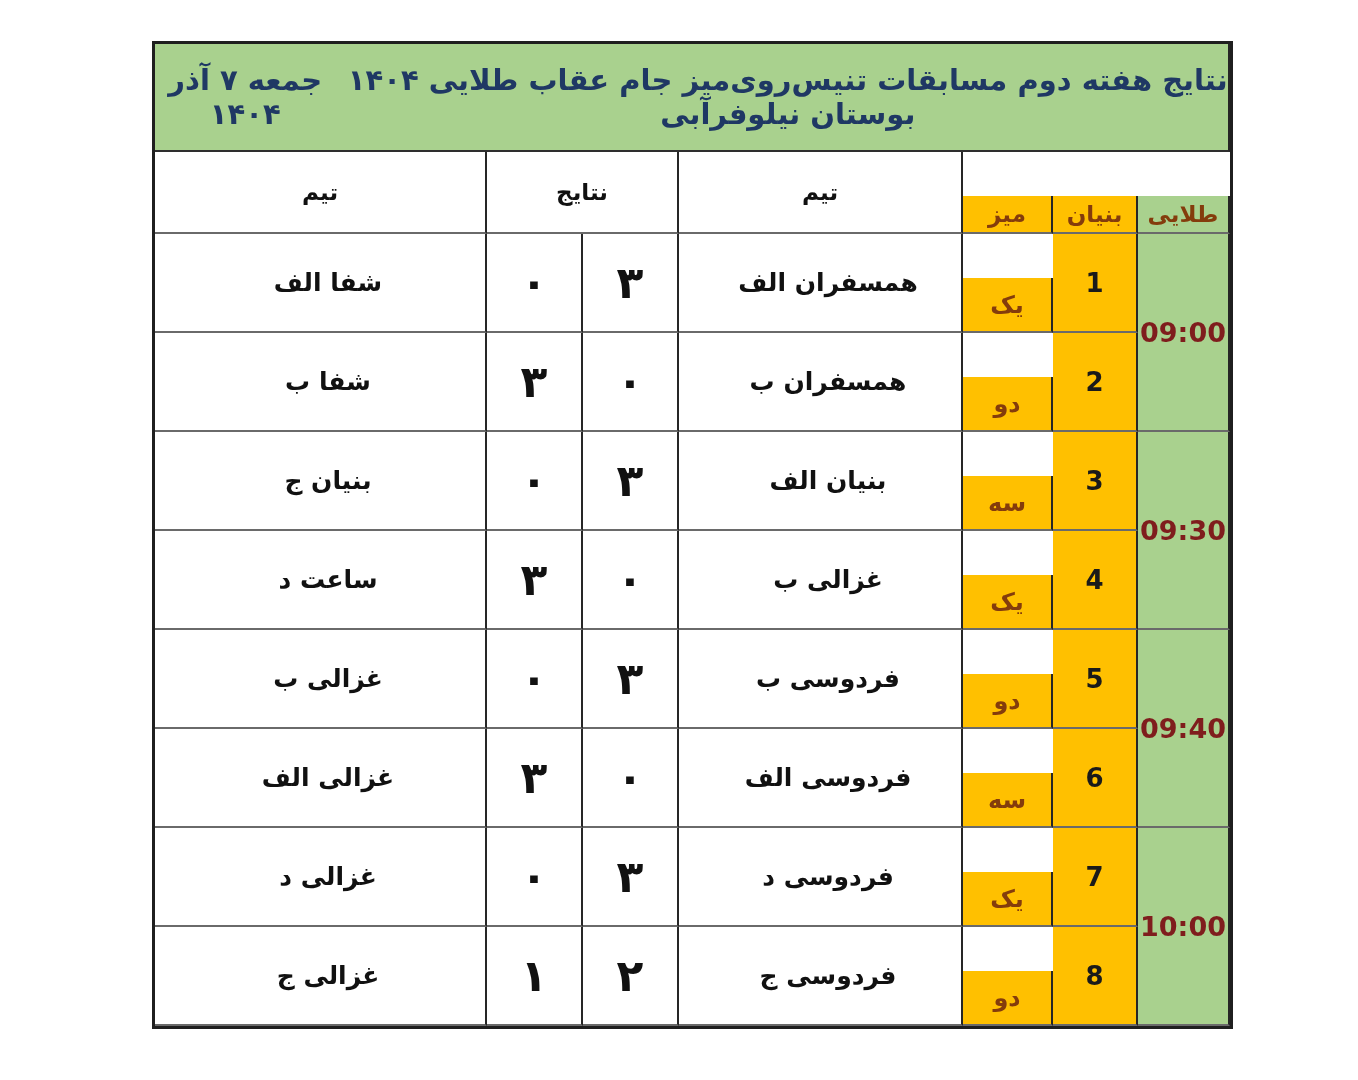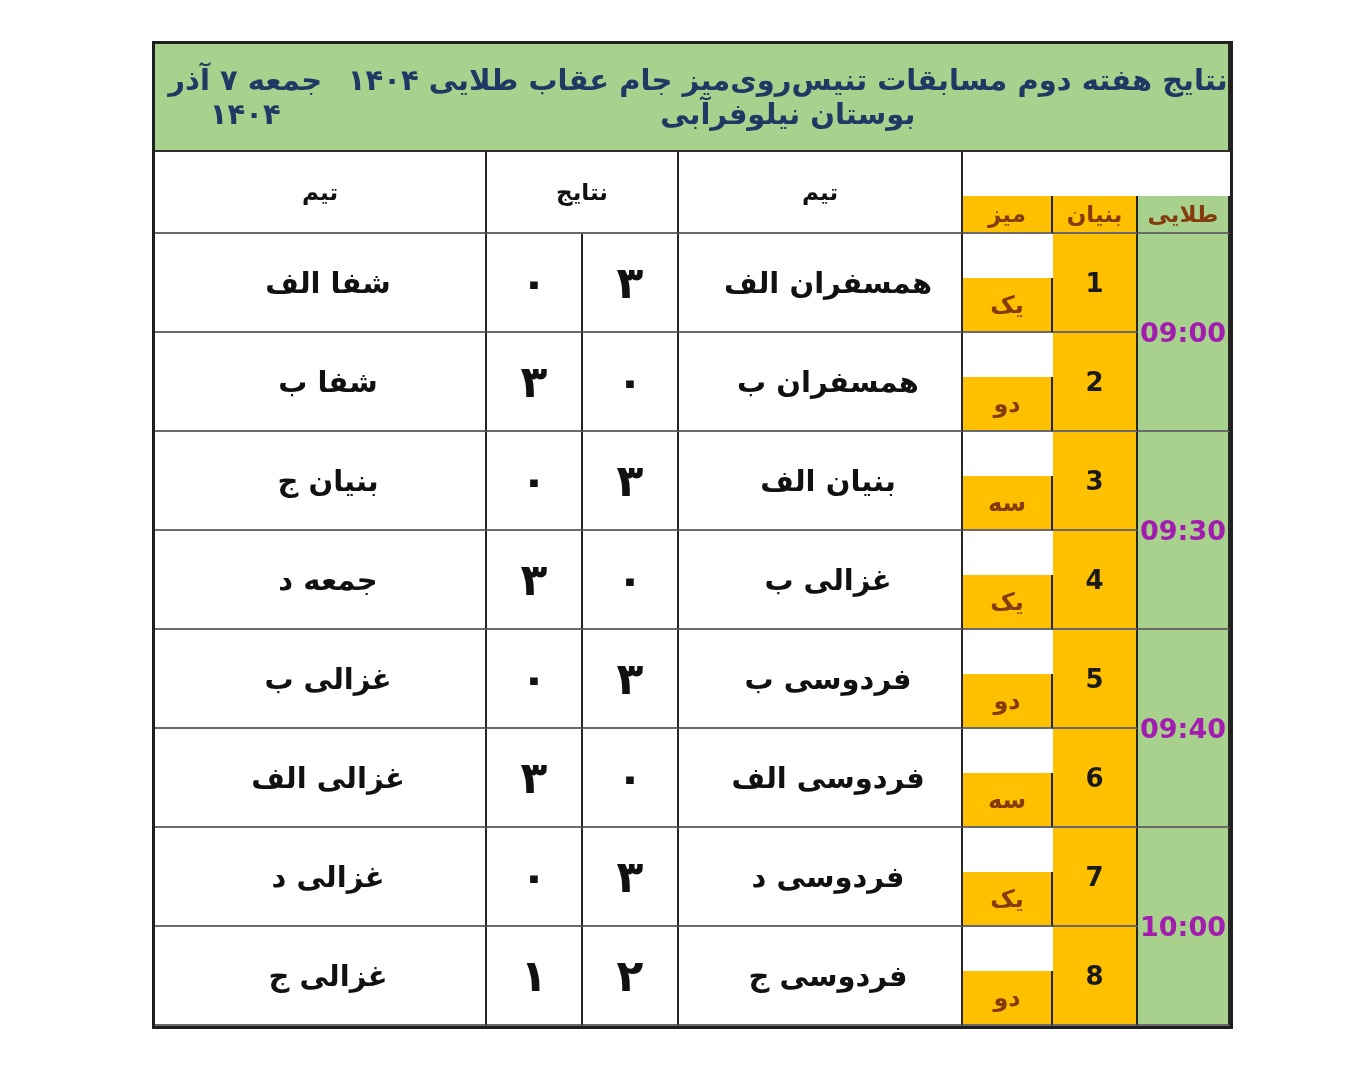--- a/index.html
+++ b/index.html
@@ -29,25 +29,25 @@
     background:#a9d18e; color:#1f3864;
     justify-content:center; gap:12px;
     font-size:29px; text-align:center;
     border-bottom:2px solid #2e2e2e;
   }
   .hdr   { font-size:23px; }
   .hdr-results { grid-column:span 2; }
   .gold  { background:#ffc000; }
   .green { background:#a9d18e; }
   .darkred { color:#843c0c;margin-top:44px; }
-  .team  { font-size:29px;padding-left:16px; }
+  .team  { font-size:25px;padding-left:16px; }
   .score { font-size:44px; line-height:1; }
   .mizcell  { font-size:24px; }
   .gamecell { font-size:26px; color:#1a1a1a; }
-  .timecell { grid-row:span 2; font-size:27px; color:#a21caf; }
+  .timecell { grid-row:span 2; font-size:27px; color:#7f1d1d; }
 </style>
 </head>
 <body>
 
 <div class="page">
   <div class="tbl" dir="ltr">
 
     <div class="c title" dir="rtl">
       <div>نتایج هفته دوم مسابقات تنیس‌روی‌میز جام عقاب طلایی ۱۴۰۴ بوستان نیلوفرآبی</div>
       <div>جمعه ۷ آذر ۱۴۰۴</div>
@@ -76,21 +76,21 @@
     <div class="c gamecell gold">2</div>
 
     <div class="c team" dir="rtl">بنیان ج</div>
     <div class="c score">۰</div>
     <div class="c score">۳</div>
     <div class="c team" dir="rtl">بنیان الف</div>
     <div class="c mizcell gold darkred" dir="rtl">سه</div>
     <div class="c gamecell gold">3</div>
     <div class="c timecell green">09:30</div>
 
-    <div class="c team" dir="rtl">جمعه د</div>
+    <div class="c team" dir="rtl">ساعت د</div>
     <div class="c score">۳</div>
     <div class="c score">۰</div>
     <div class="c team" dir="rtl">غزالی ب</div>
     <div class="c mizcell gold darkred" dir="rtl">یک</div>
     <div class="c gamecell gold">4</div>
 
     <div class="c team" dir="rtl">غزالی ب</div>
     <div class="c score">۰</div>
     <div class="c score">۳</div>
     <div class="c team" dir="rtl">فردوسی ب</div>

